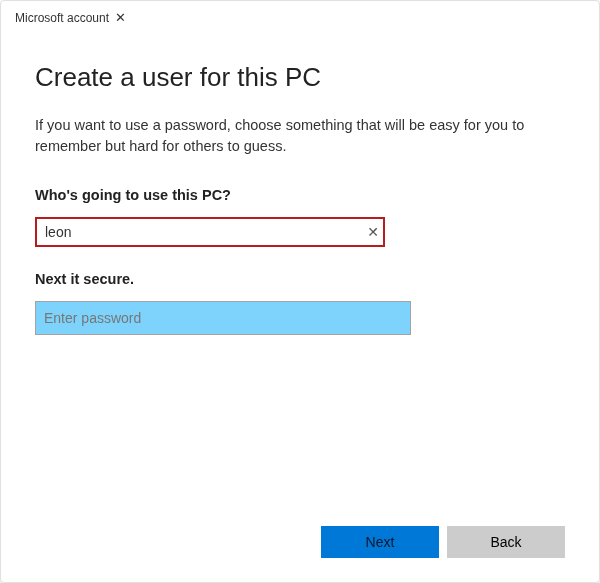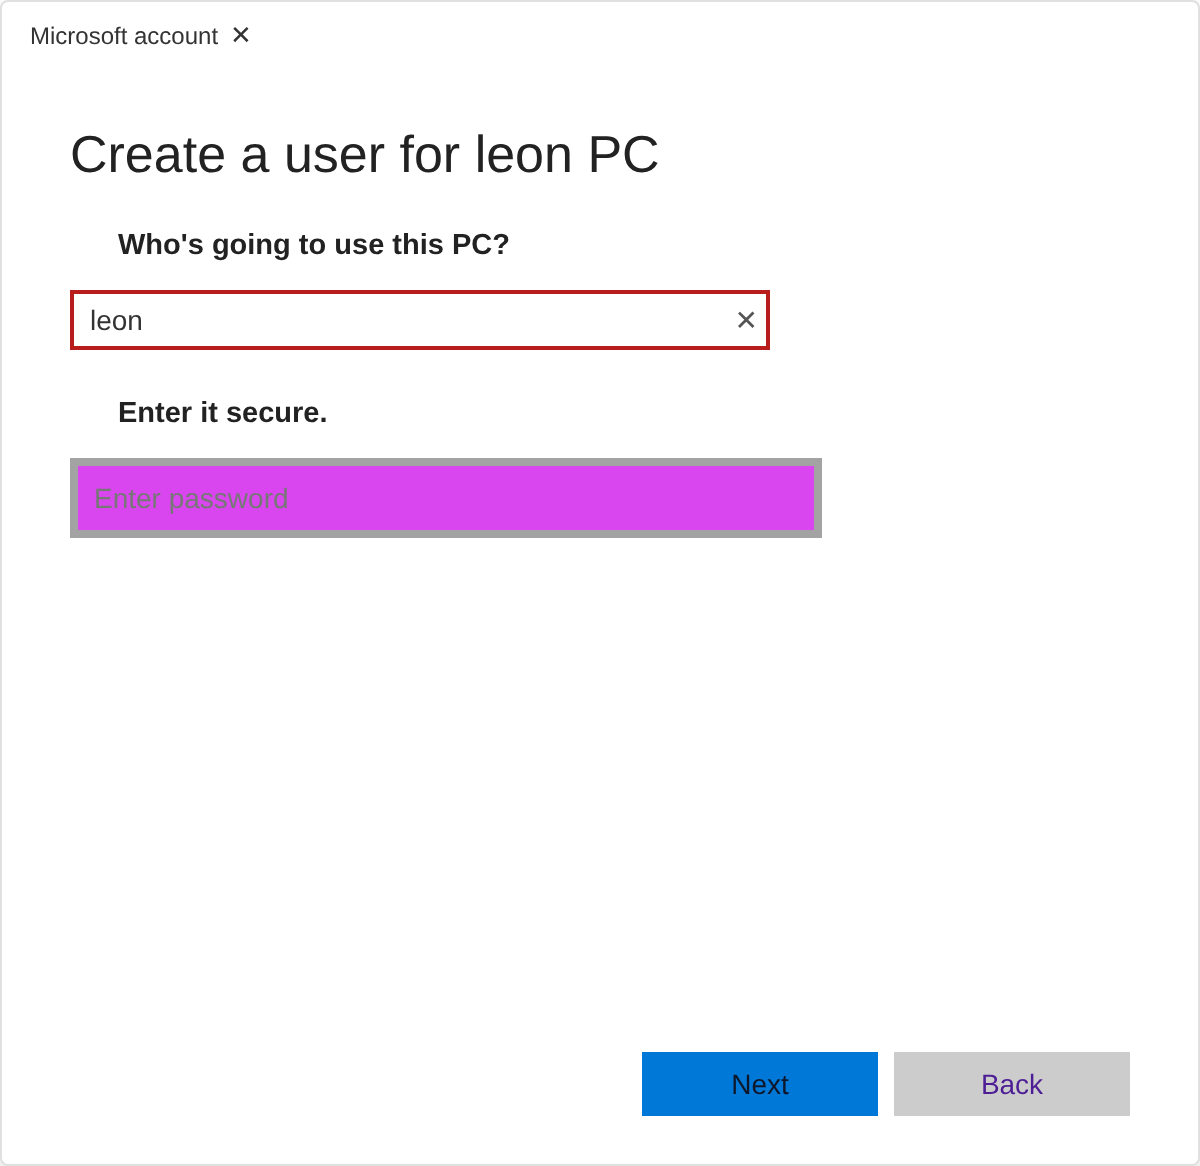--- a/index.html
+++ b/index.html
@@ -56,21 +56,20 @@
       font-size: 14.5px;
       color: #333;
       line-height: 1.45;
       margin-bottom: 30px;
     }
     .section-label {
       font-size: 14.5px;
       font-weight: 600;
       color: #222;
       margin-bottom: 14px;
-      margin-left: 24px;
     }
     .input-wrap {
       position: relative;
       width: 350px;
       margin-bottom: 24px;
     }
     .input-wrap-pw {
       width: 376px;
       margin-bottom: 10px;
     }
@@ -83,26 +82,26 @@
       font-family: inherit;
       color: #333;
       outline: none;
     }
     .text-input::placeholder {
       color: #777;
     }
     .pw-input {
       width: 100%;
       height: 30px;
-      border: 4px solid #a3a3a3;
+      border: 1px solid #a3a3a3;
       padding: 16px 8px;
       font-size: 14px;
       font-family: inherit;
       color: #333;
-      background: #d946ef;
+      background: #7dd3fc;
     }
     .pw-input::placeholder {
       color: #777;
     }
     .clear-btn {
       position: absolute;
       right: 6px;
       top: 50%;
       transform: translateY(-50%);
       font-size: 14px;
@@ -125,46 +124,47 @@
       font-size: 14px;
       font-family: inherit;
       cursor: default;
     }
     .btn-primary {
       background: #0078d7;
       color: #0f172a;
     }
     .btn-secondary {
       background: #cccccc;
-      color: #4c1d95;
+      color: #000000;
     }
   </style>
 </head>
 <body>
 
 <div class="window">
 
   <div class="titlebar">
     <span>Microsoft account</span>
     <span class="close-btn">✕</span>
   </div>
 
   <div class="content">
 
-    <h1 class="page-title">Create a user for leon PC</h1>
+    <h1 class="page-title">Create a user for this PC</h1>
 
+    <p class="description">If you want to use a password, choose something that will be easy for you to remember but hard for others to guess.</p>
 
     <div class="section-label">Who's going to use this PC?</div>
 
     <div class="input-wrap">
       <input type="text" class="text-input" value="leon" style="">
       <span class="clear-btn">✕</span>
     </div>
 
-    <div class="section-label">Enter it secure.</div>
+    <div class="section-label">Next it secure.</div>
 
     <div class="input-wrap-pw">
       <input type="password" class="pw-input" placeholder="Enter password" style="">
     </div>
 
 
   </div>
 
   <div class="footer">
     <button class="btn btn-primary">Next</button>

